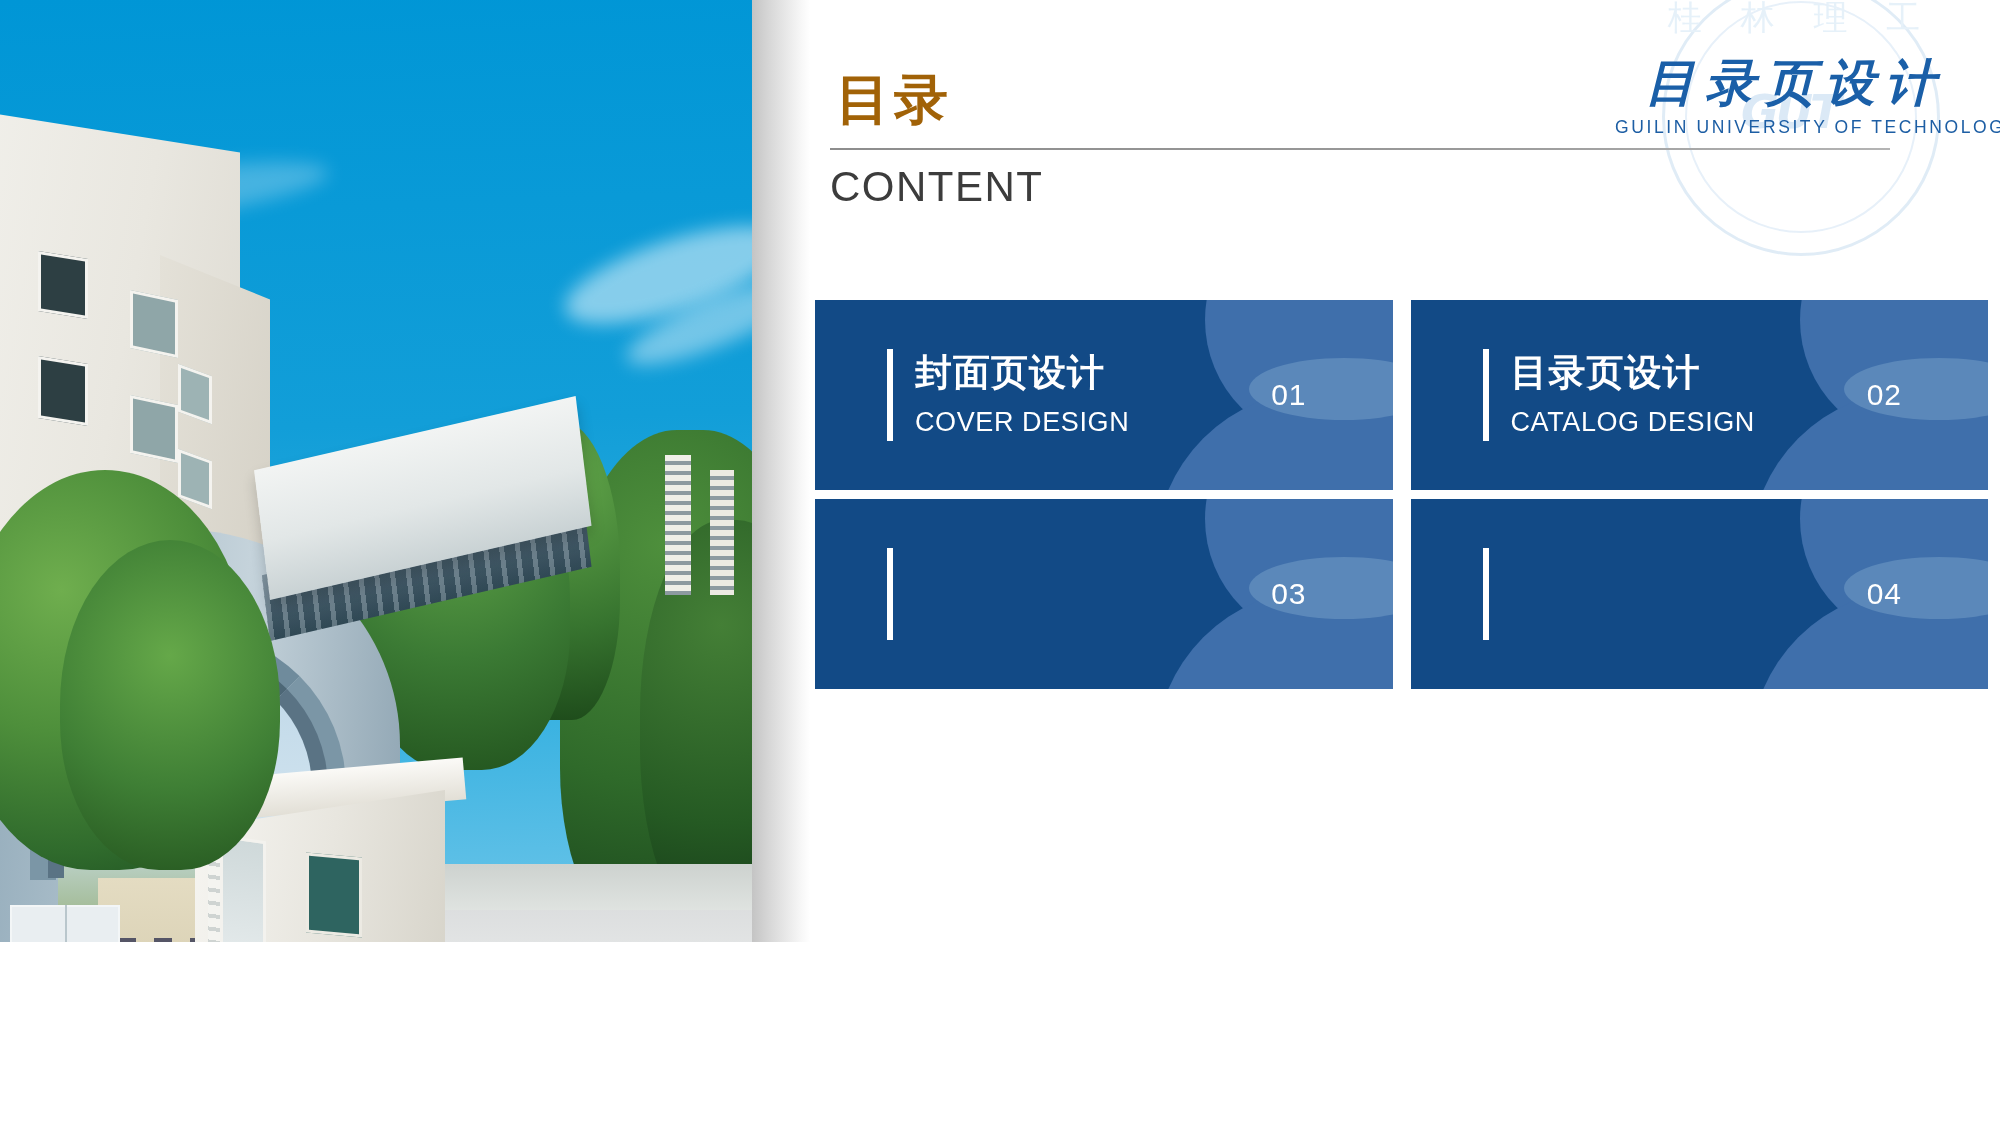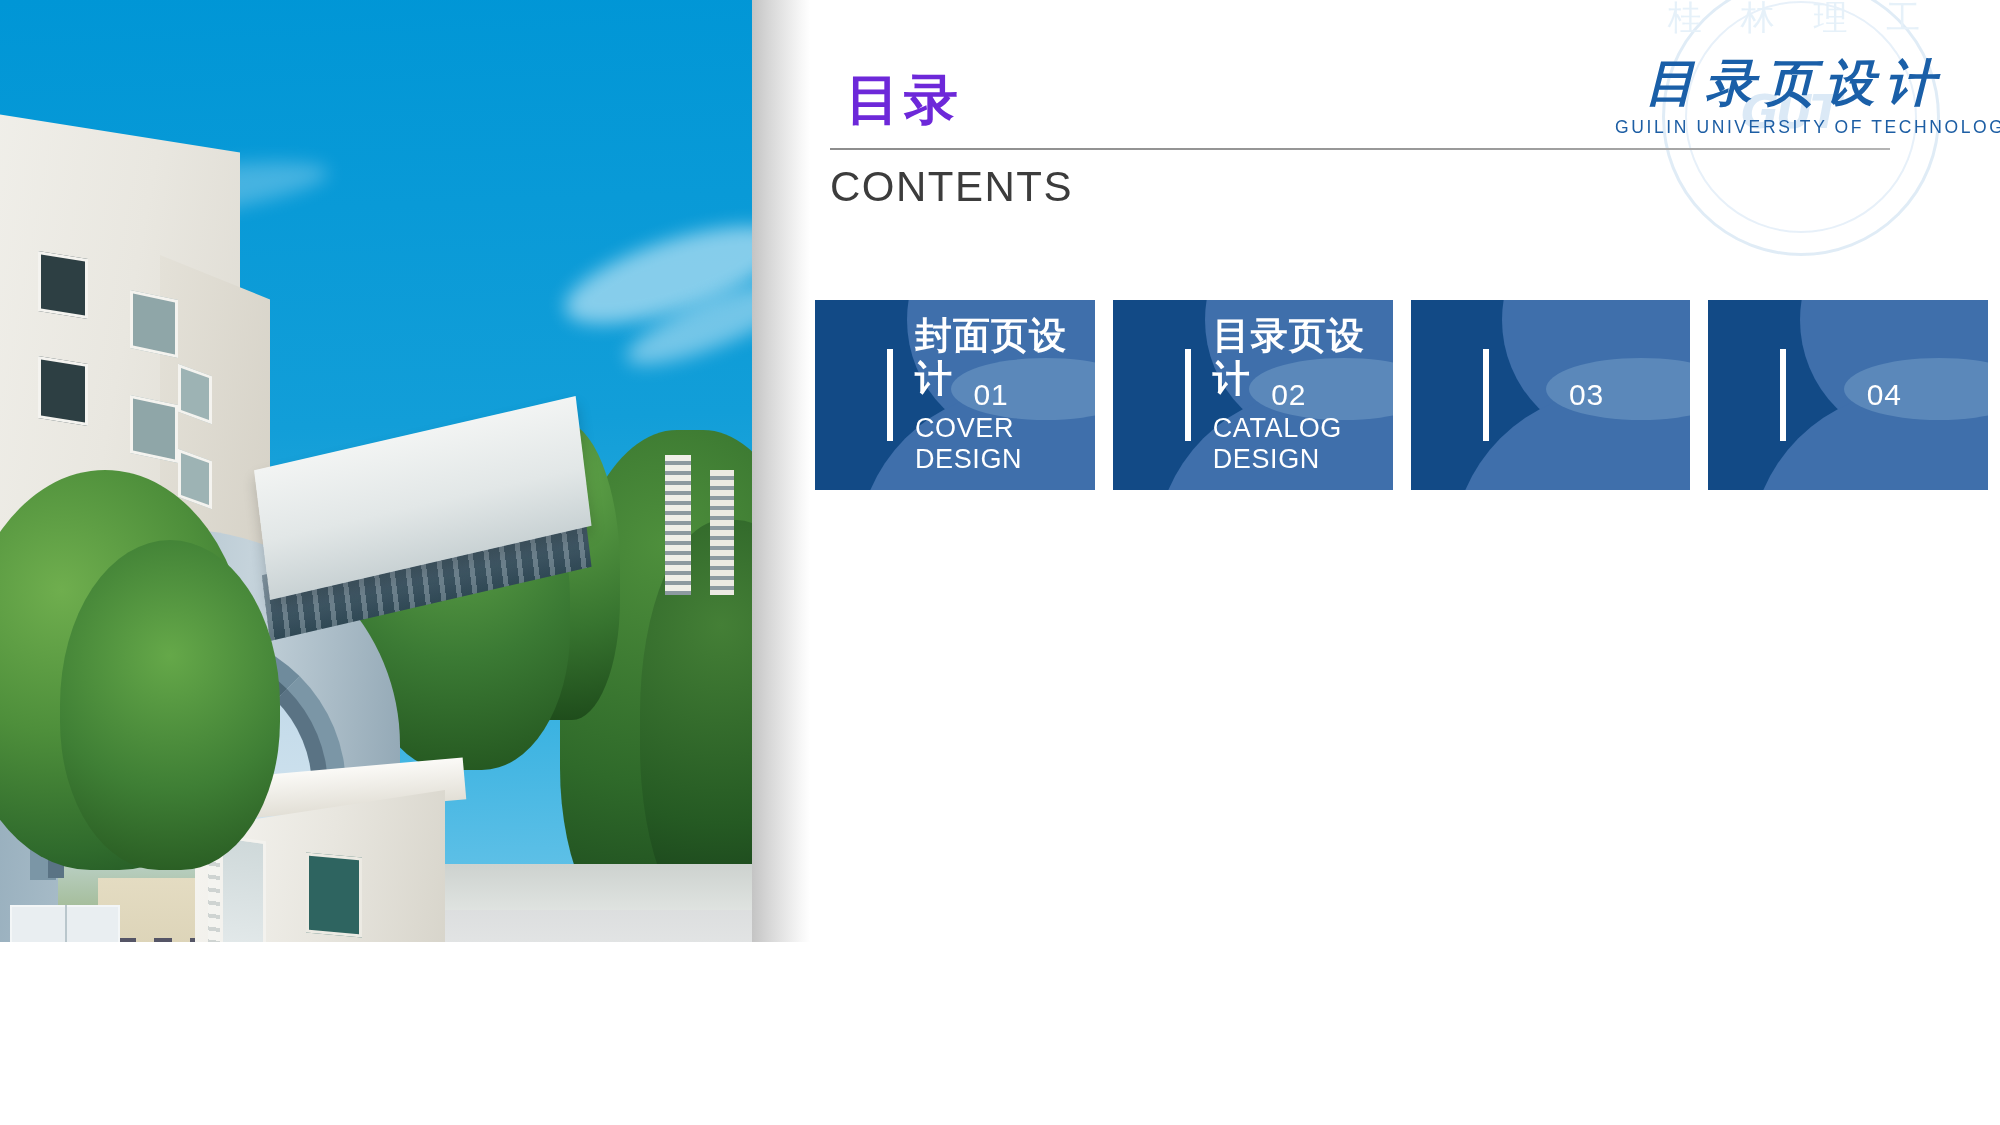--- a/index.html
+++ b/index.html
@@ -197,29 +197,29 @@
           border-radius:50%; border:2px solid #e3eef8; }
   .seal-year { position:absolute; left:0; right:0; top:152px; text-align:center;
           font-family:"DejaVu Sans",sans-serif; font-weight:700; font-size:40px;
           color:#cfe3f3; letter-spacing:4px; }
   .seal-mono { position:absolute; left:76px; top:104px; width:126px; height:52px;
           color:#d5e6f5; font-size:46px; font-weight:700; font-family:"DejaVu Sans",sans-serif;
           letter-spacing:-3px; font-style:italic; }
   .seal-cjk { position:absolute; left:0; right:0; top:14px; text-align:center;
           font-family:"DejaVu Serif",serif; font-size:34px; color:#e2eff9; letter-spacing:14px; }
 
-  .page-title { position:absolute; left:36px; top:64px; font-size:54px; font-weight:700;
-                color:#6d28d9; letter-spacing:4px; font-family:"DejaVu Sans",sans-serif; }
+  .page-title { position:absolute; left:26px; top:64px; font-size:54px; font-weight:700;
+                color:#a16207; letter-spacing:4px; font-family:"DejaVu Sans",sans-serif; }
   .divider { position:absolute; left:20px; top:148px; width:1060px; height:2px;
              background:linear-gradient(90deg,#8d8d8d 0%,#9a9a9a 60%,#b4b4b4 100%); }
   .contents-label { position:absolute; left:20px; top:163px; font-size:42px; color:#3c3c3c;
                     letter-spacing:1.5px; }
 
   .cards { position:absolute; left:5px; top:300px; width:1173px; display:grid;
-           grid-template-columns:1fr 1fr 1fr 1fr; grid-template-rows:190px 190px;
+           grid-template-columns:1fr 1fr; grid-template-rows:190px 190px;
            column-gap:18px; row-gap:9px; }
 
   .card { position:relative; background:#124a86; overflow:hidden; display:flex; align-items:center; }
   .deco { position:absolute; right:0; top:0; width:100%; height:100%; pointer-events:none; }
   .circ { position:absolute; border-radius:50%; background:#3f6fab; }
   .circ-top    { right:-60px; top:-104px; width:248px; height:248px; }
   .circ-bottom { right:-92px; top:90px;  width:330px; height:330px; }
   .lens { position:absolute; right:-46px; top:58px; width:190px; height:62px;
           border-radius:50%; background:#5b88ba; }
 
@@ -331,21 +331,21 @@
       <div class="seal-mono">GUT</div>
     </div>
 
     <div class="logo-block">
       <div class="logo-cn">目录页设计</div>
       <div class="logo-en">GUILIN UNIVERSITY OF TECHNOLOGY</div>
     </div>
 
     <div class="page-title">目录</div>
     <div class="divider"></div>
-    <div class="contents-label">CONTENTS</div>
+    <div class="contents-label">CONTENT</div>
 
     <div class="cards">
 
       <div class="card">
         <div class="deco">
           <div class="circ circ-top"></div>
           <div class="circ circ-bottom"></div>
           <div class="lens"></div>
         </div>
         <div class="card-bar"></div>

